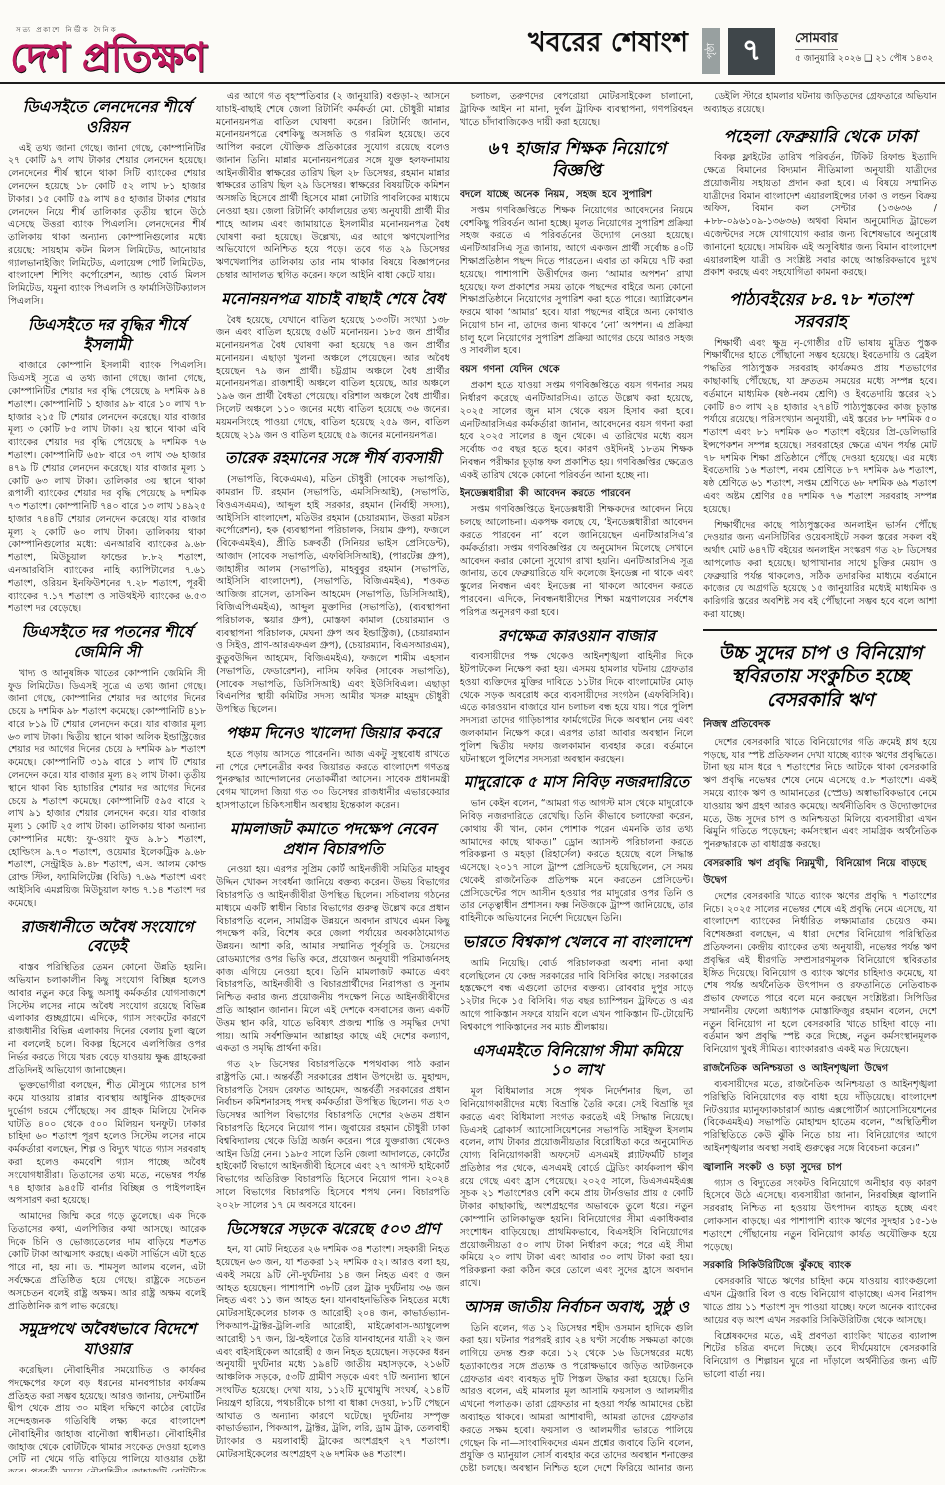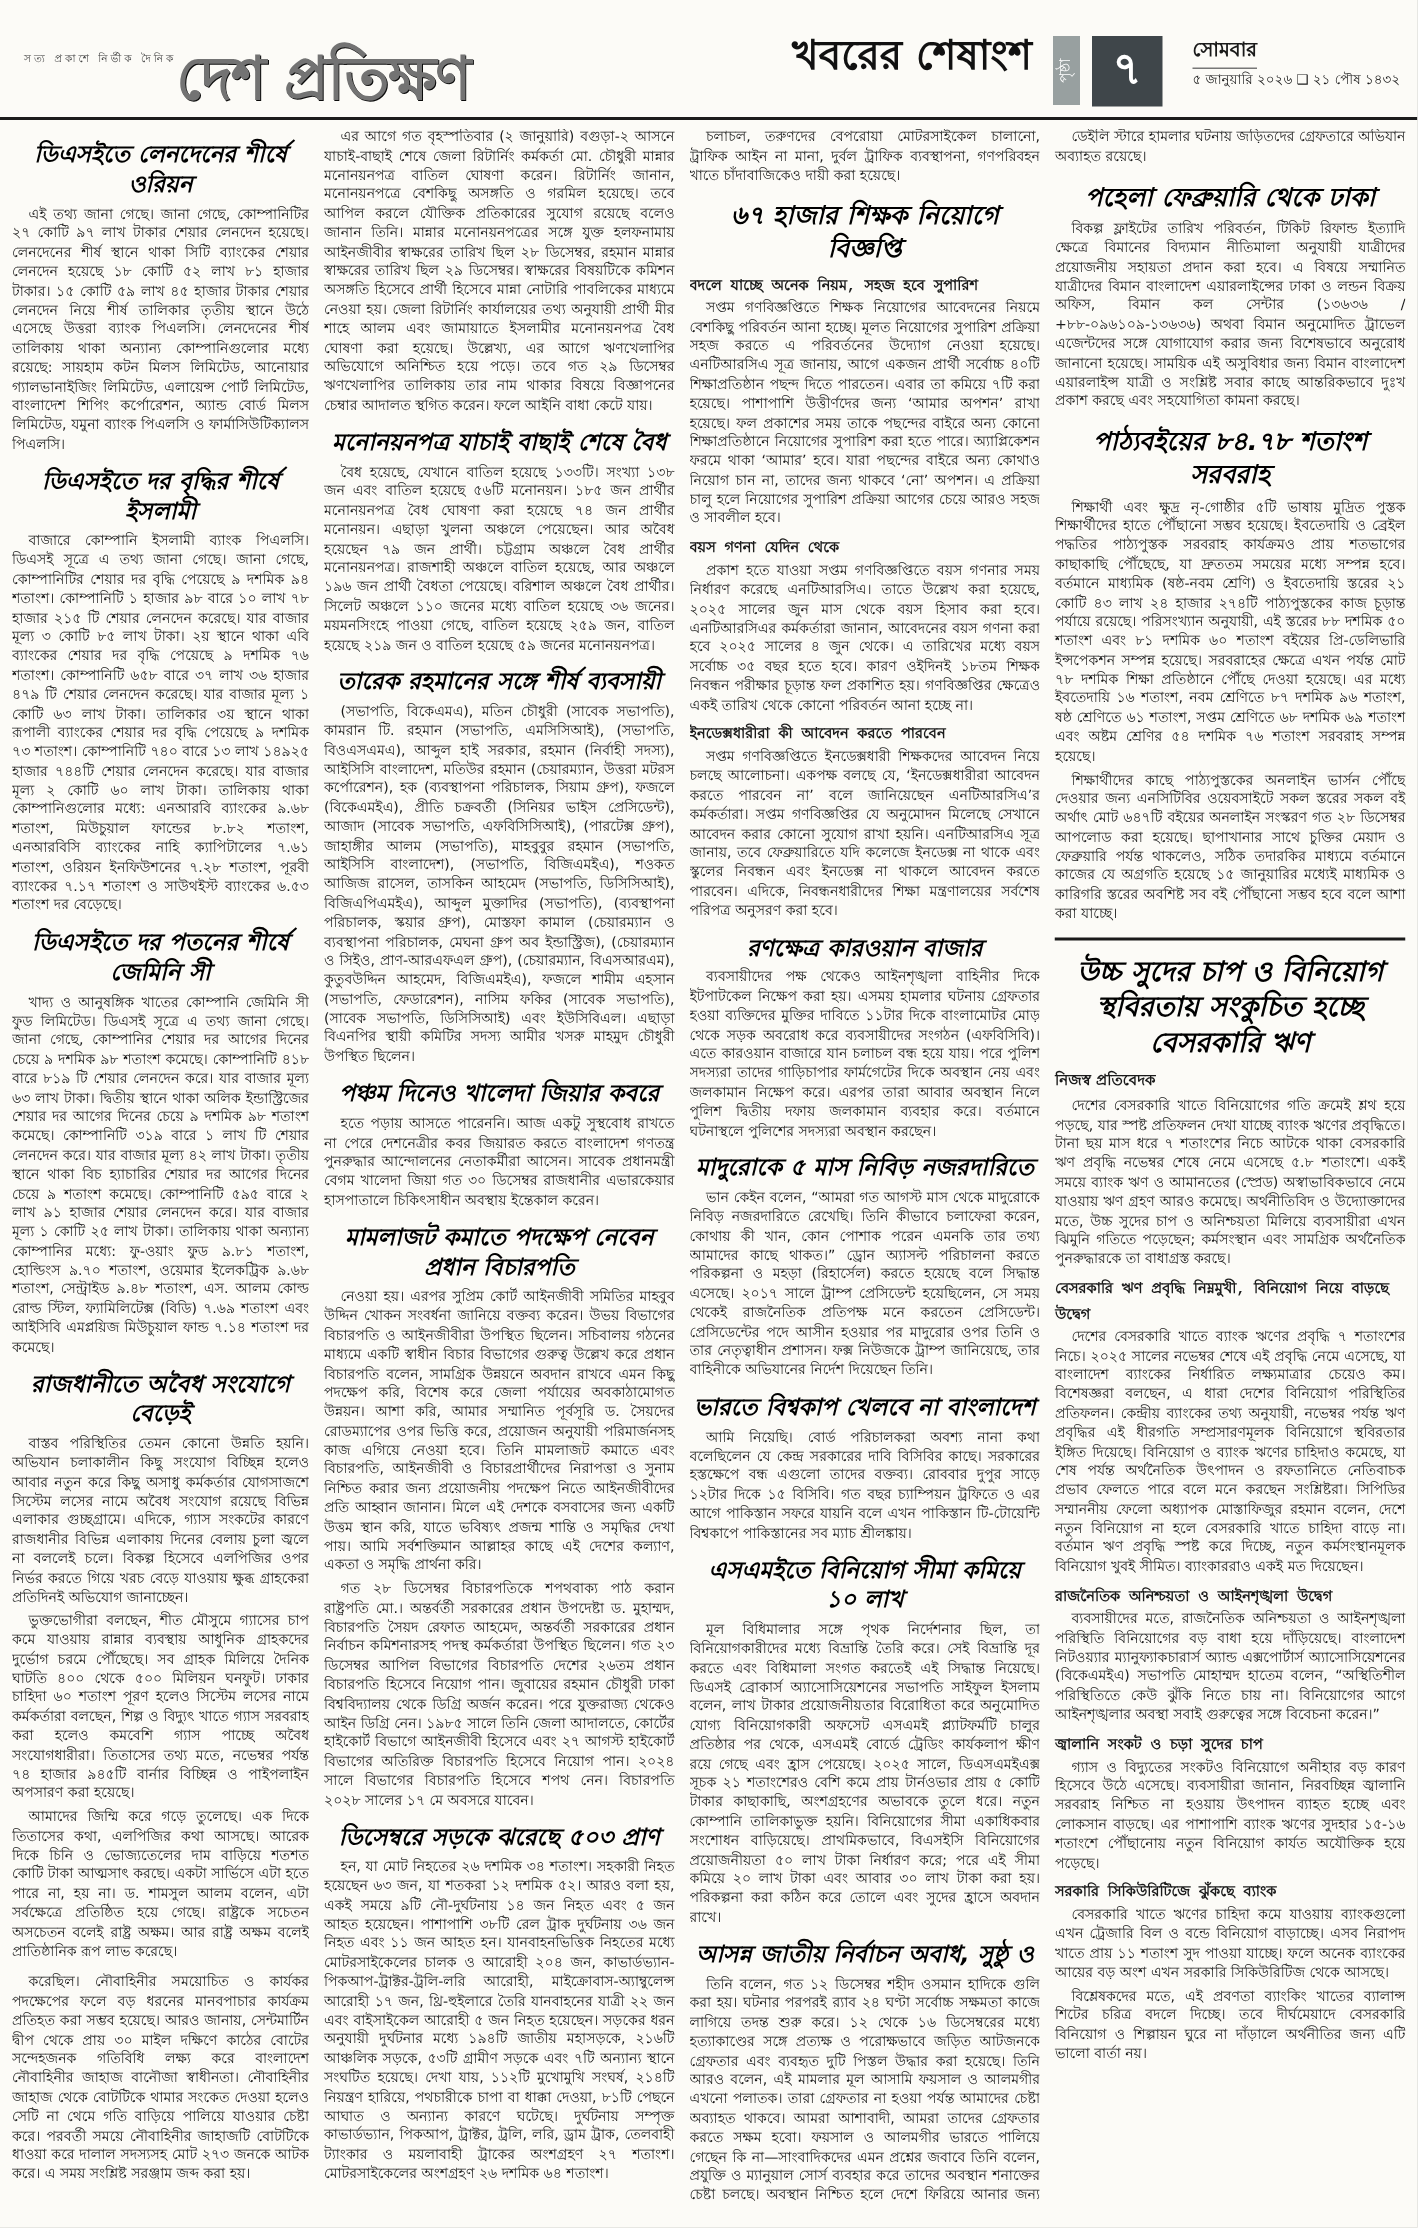--- a/index.html
+++ b/index.html
@@ -5,23 +5,23 @@
   * { box-sizing: border-box; }
   html,body { margin:0; padding:0; background:#d8d8d4; }
   .page {
     position:relative; width:945px; height:1485px; margin:0 auto;
     background:#fcfbf7; color:#1a1a1a; overflow:hidden;
     font-family:"DejaVu Sans","Liberation Sans",sans-serif;
   }
   
   .header { display:flex; justify-content:space-between; align-items:flex-end;
     padding:24px 10px 5px 10px; border-bottom:2px solid #1c1c1c; }
-  .brand { display:flex; }
+  .brand { display:flex; flex-direction:column; }
   .brand .tagline { font-size:7px; letter-spacing:2px; color:#444; margin:0 0 1px 6px; }
-  .brand .title { font-size:40px; font-weight:bold; line-height:1; color:#737373;
+  .brand .title { font-size:40px; font-weight:bold; line-height:1; color:#be185d;
     letter-spacing:-1px; text-shadow:0.6px 0.6px 0 #0b0b0b; }
   .header-right { display:flex; align-items:flex-start; gap:8px; padding-bottom:2px; }
   .section-title { font-size:27px; font-weight:bold; color:#111; margin-right:6px; line-height:1; }
   .page-label-box { width:18px; height:46px; background:#98a0a0; position:relative; overflow:hidden; }
   .page-label-box span { position:absolute; left:50%; top:50%;
     transform:translate(-50%,-50%) rotate(-90deg); color:#fff; font-size:10px; white-space:nowrap; }
   .page-number-box { width:47px; height:47px; background:#3f464a; color:#fff;
     font-size:30px; font-weight:bold; display:flex; align-items:center; justify-content:center; }
   .dateblock { font-size:9px; line-height:1.5; min-width:140px;margin-left:12px; }
   .dateblock .day { font-size:13px; font-weight:bold; display:inline-block;
@@ -78,20 +78,21 @@
           <h2 class="hl">ডিএসইতে দর পতনের শীর্ষে জেমিনি সী</h2>
           <p class="body">খাদ্য ও আনুষঙ্গিক খাতের কোম্পানি জেমিনি সী ফুড লিমিটেড। ডিএসই সূত্রে এ তথ্য জানা গেছে। জানা গেছে, কোম্পানির শেয়ার দর আগের দিনের চেয়ে ৯ দশমিক ৯৮ শতাংশ কমেছে। কোম্পানিটি ৪১৮ বারে ৮১৯ টি শেয়ার লেনদেন করে। যার বাজার মূল্য ৬৩ লাখ টাকা। দ্বিতীয় স্থানে থাকা অলিক ইন্ডাস্ট্রিজের শেয়ার দর আগের দিনের চেয়ে ৯ দশমিক ৯৮ শতাংশ কমেছে। কোম্পানিটি ৩১৯ বারে ১ লাখ টি শেয়ার লেনদেন করে। যার বাজার মূল্য ৪২ লাখ টাকা। তৃতীয় স্থানে থাকা বিচ হ্যাচারির শেয়ার দর আগের দিনের চেয়ে ৯ শতাংশ কমেছে। কোম্পানিটি ৫৯৫ বারে ২ লাখ ৯১ হাজার শেয়ার লেনদেন করে। যার বাজার মূল্য ১ কোটি ২৫ লাখ টাকা। তালিকায় থাকা অন্যান্য কোম্পানির মধ্যে: ফু-ওয়াং ফুড ৯.৮১ শতাংশ, হোল্ডিংস ৯.৭০ শতাংশ, ওয়েমার ইলেকট্রিক ৯.৬৮ শতাংশ, সেন্ট্রাইড ৯.৪৮ শতাংশ, এস. আলম কোল্ড রোল্ড স্টিল, ফ্যামিলিটেক্স (বিডি) ৭.৬৯ শতাংশ এবং আইসিবি এমপ্লয়িজ মিউচুয়াল ফান্ড ৭.১৪ শতাংশ দর কমেছে।</p>
         </article>
         <article>
           <h2 class="hl">রাজধানীতে অবৈধ সংযোগে বেড়েই</h2>
           <p class="body">বাস্তব পরিস্থিতির তেমন কোনো উন্নতি হয়নি। অভিযান চলাকালীন কিছু সংযোগ বিচ্ছিন্ন হলেও আবার নতুন করে কিছু অসাধু কর্মকর্তার যোগসাজশে সিস্টেম লসের নামে অবৈধ সংযোগ রয়েছে বিভিন্ন এলাকার গুচ্ছগ্রামে। এদিকে, গ্যাস সংকটের কারণে রাজধানীর বিভিন্ন এলাকায় দিনের বেলায় চুলা জ্বলে না বললেই চলে। বিকল্প হিসেবে এলপিজির ওপর নির্ভর করতে গিয়ে খরচ বেড়ে যাওয়ায় ক্ষুব্ধ গ্রাহকেরা প্রতিদিনই অভিযোগ জানাচ্ছেন।</p>
           <p class="body">ভুক্তভোগীরা বলছেন, শীত মৌসুমে গ্যাসের চাপ কমে যাওয়ায় রান্নার ব্যবস্থায় আধুনিক গ্রাহকদের দুর্ভোগ চরমে পৌঁছেছে। সব গ্রাহক মিলিয়ে দৈনিক ঘাটতি ৪০০ থেকে ৫০০ মিলিয়ন ঘনফুট। ঢাকার চাহিদা ৬০ শতাংশ পূরণ হলেও সিস্টেম লসের নামে কর্মকর্তারা বলছেন, শিল্প ও বিদ্যুৎ খাতে গ্যাস সরবরাহ করা হলেও কমবেশি গ্যাস পাচ্ছে অবৈধ সংযোগধারীরা। তিতাসের তথ্য মতে, নভেম্বর পর্যন্ত ৭৪ হাজার ৯৪৫টি বার্নার বিচ্ছিন্ন ও পাইপলাইন অপসারণ করা হয়েছে।</p>
           <p class="body">আমাদের জিম্মি করে গড়ে তুলেছে। এক দিকে তিতাসের কথা, এলপিজির কথা আসছে। আরেক দিকে চিনি ও ভোজ্যতেলের দাম বাড়িয়ে শতশত কোটি টাকা আত্মসাৎ করছে। একটা সার্ভিসে এটা হতে পারে না, হয় না। ড. শামসুল আলম বলেন, এটা সর্বক্ষেত্রে প্রতিষ্ঠিত হয়ে গেছে। রাষ্ট্রকে সচেতন অসচেতন বলেই রাষ্ট্র অক্ষম। আর রাষ্ট্র অক্ষম বলেই প্রাতিষ্ঠানিক রূপ লাভ করেছে।</p>
         </article>
         <article>
+          <h2 class="hl">সমুদ্রপথে অবৈধভাবে বিদেশে যাওয়ার</h2>
           <p class="body">করেছিল। নৌবাহিনীর সময়োচিত ও কার্যকর পদক্ষেপের ফলে বড় ধরনের মানবপাচার কার্যক্রম প্রতিহত করা সম্ভব হয়েছে। আরও জানায়, সেন্টমার্টিন দ্বীপ থেকে প্রায় ৩০ মাইল দক্ষিণে কাঠের বোটের সন্দেহজনক গতিবিধি লক্ষ্য করে বাংলাদেশ নৌবাহিনীর জাহাজ বানৌজা স্বাধীনতা। নৌবাহিনীর জাহাজ থেকে বোটটিকে থামার সংকেত দেওয়া হলেও সেটি না থেমে গতি বাড়িয়ে পালিয়ে যাওয়ার চেষ্টা করে। পরবর্তী সময়ে নৌবাহিনীর জাহাজটি বোটটিকে ধাওয়া করে দালাল সদস্যসহ মোট ২৭৩ জনকে আটক করে। এ সময় সংশ্লিষ্ট সরঞ্জাম জব্দ করা হয়।</p>
         </article>
       </div>
       <div class="col">
         <article>
           <p class="body">এর আগে গত বৃহস্পতিবার (২ জানুয়ারি) বগুড়া-২ আসনে যাচাই-বাছাই শেষে জেলা রিটার্নিং কর্মকর্তা মো. চৌধুরী মান্নার মনোনয়নপত্র বাতিল ঘোষণা করেন। রিটার্নিং জানান, মনোনয়নপত্রে বেশকিছু অসঙ্গতি ও গরমিল হয়েছে। তবে আপিল করলে যৌক্তিক প্রতিকারের সুযোগ রয়েছে বলেও জানান তিনি। মান্নার মনোনয়নপত্রের সঙ্গে যুক্ত হলফনামায় আইনজীবীর স্বাক্ষরের তারিখ ছিল ২৮ ডিসেম্বর, রহমান মান্নার স্বাক্ষরের তারিখ ছিল ২৯ ডিসেম্বর। স্বাক্ষরের বিষয়টিকে কমিশন অসঙ্গতি হিসেবে প্রার্থী হিসেবে মান্না নোটারি পাবলিকের মাধ্যমে নেওয়া হয়। জেলা রিটার্নিং কার্যালয়ের তথ্য অনুযায়ী প্রার্থী মীর শাহে আলম এবং জামায়াতে ইসলামীর মনোনয়নপত্র বৈধ ঘোষণা করা হয়েছে। উল্লেখ্য, এর আগে ঋণখেলাপির অভিযোগে অনিশ্চিত হয়ে পড়ে। তবে গত ২৯ ডিসেম্বর ঋণখেলাপির তালিকায় তার নাম থাকার বিষয়ে বিজ্ঞাপনের চেম্বার আদালত স্থগিত করেন। ফলে আইনি বাধা কেটে যায়।</p>
         </article>
         <article>
           <h2 class="hl">মনোনয়নপত্র যাচাই বাছাই শেষে বৈধ</h2>
           <p class="body">বৈধ হয়েছে, যেখানে বাতিল হয়েছে ১৩৩টি। সংখ্যা ১৩৮ জন এবং বাতিল হয়েছে ৫৬টি মনোনয়ন। ১৮৫ জন প্রার্থীর মনোনয়নপত্র বৈধ ঘোষণা করা হয়েছে ৭৪ জন প্রার্থীর মনোনয়ন। এছাড়া খুলনা অঞ্চলে পেয়েছেন। আর অবৈধ হয়েছেন ৭৯ জন প্রার্থী। চট্টগ্রাম অঞ্চলে বৈধ প্রার্থীর মনোনয়নপত্র। রাজশাহী অঞ্চলে বাতিল হয়েছে, আর অঞ্চলে ১৯৬ জন প্রার্থী বৈধতা পেয়েছে। বরিশাল অঞ্চলে বৈধ প্রার্থীর। সিলেট অঞ্চলে ১১০ জনের মধ্যে বাতিল হয়েছে ৩৬ জনের। ময়মনসিংহে পাওয়া গেছে, বাতিল হয়েছে ২৫৯ জন, বাতিল হয়েছে ২১৯ জন ও বাতিল হয়েছে ৫৯ জনের মনোনয়নপত্র।</p>

